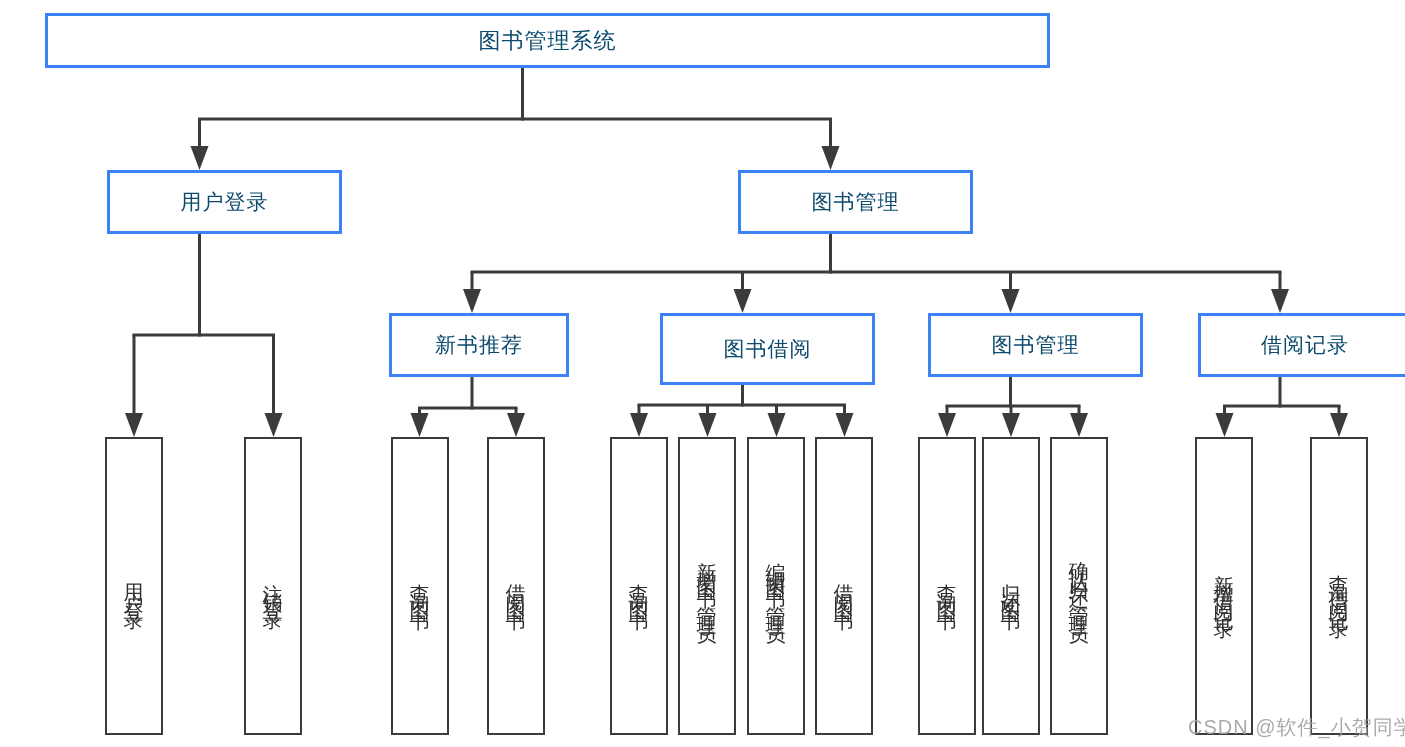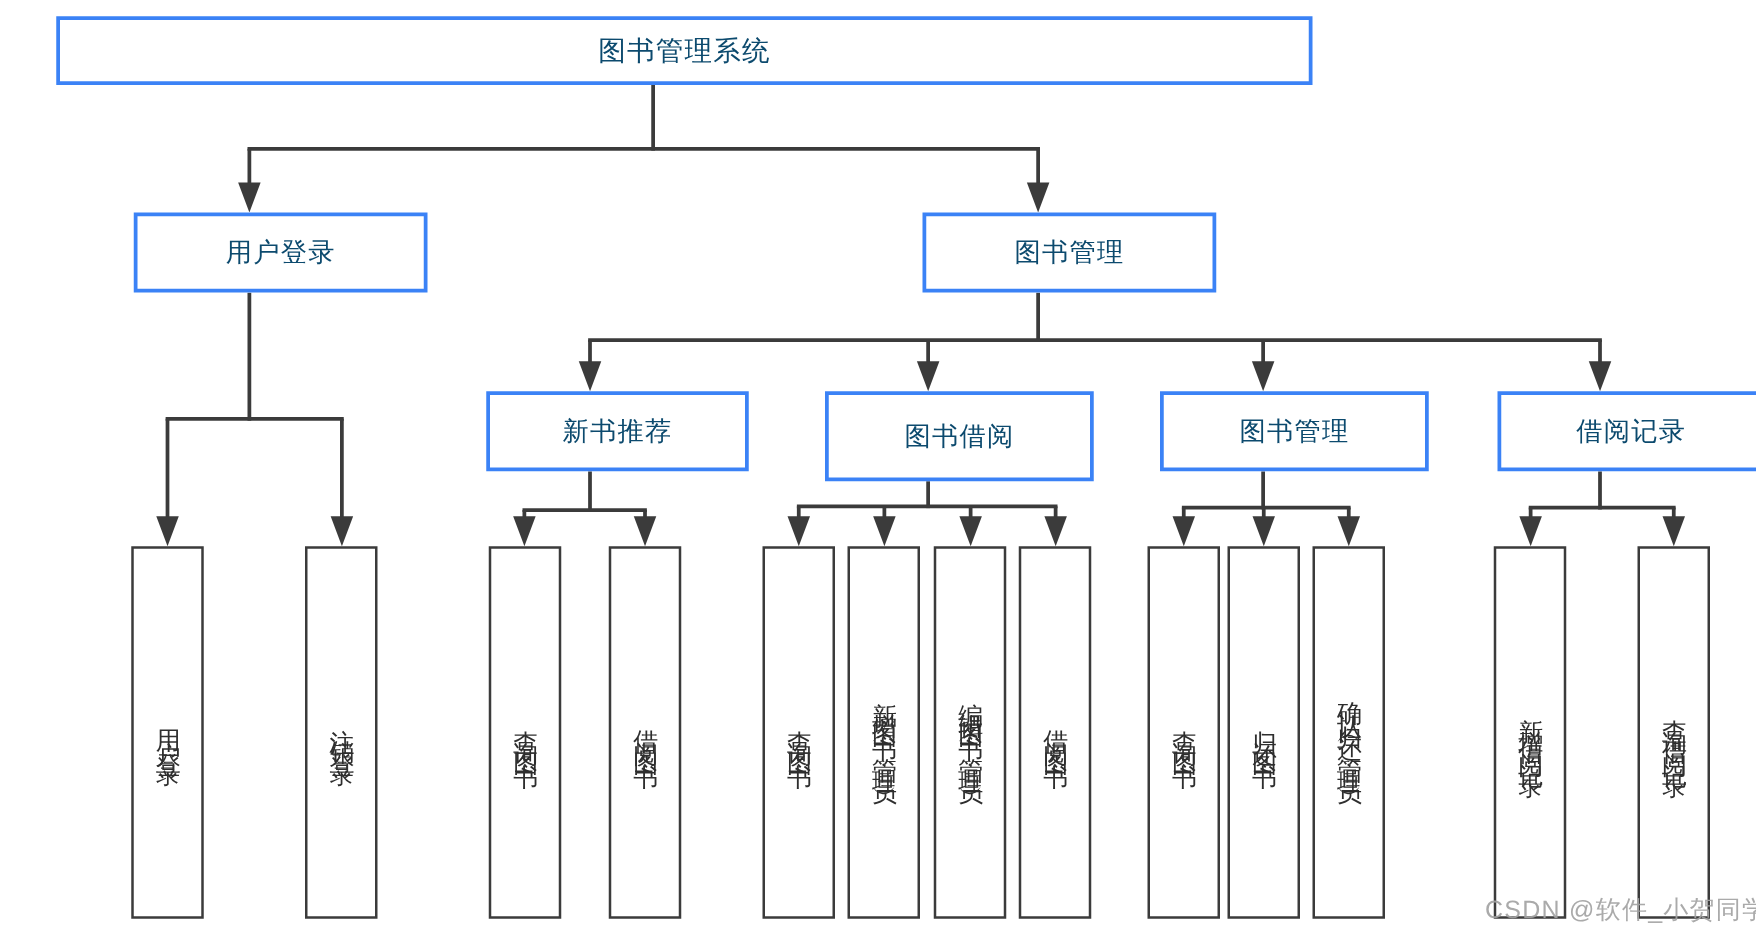--- a/index.html
+++ b/index.html
@@ -145,21 +145,21 @@
       <line x1="1339" y1="406" x2="1339" y2="415"></line>
       <polygon points="1330,413 1348,413 1339,437"></polygon>
     </g>
   </svg>
 
   <div class="node root">图书管理系统</div>
 
   <div class="node" style="left:82px; top:170px; width:235px; height:64px;">用户登录</div>
   <div class="node" style="left:713px; top:170px; width:235px; height:64px;">图书管理</div>
 
-  <div class="node" style="left:364px; top:313px; width:210px; height:64px;">新书推荐</div>
+  <div class="node" style="left:364px; top:313px; width:180px; height:64px;">新书推荐</div>
   <div class="node" style="left:635px; top:313px; width:215px; height:72px;">图书借阅</div>
   <div class="node" style="left:903px; top:313px; width:215px; height:64px;">图书管理</div>
   <div class="node" style="left:1173px; top:313px; width:214px; height:64px;">借阅记录</div>
 
   <div class="leaf" style="left:105px;">用户登录</div>
   <div class="leaf" style="left:244px;">注销登录</div>
 
   <div class="leaf" style="left:391px;">查询图书</div>
   <div class="leaf" style="left:487px;">借阅图书</div>
 

